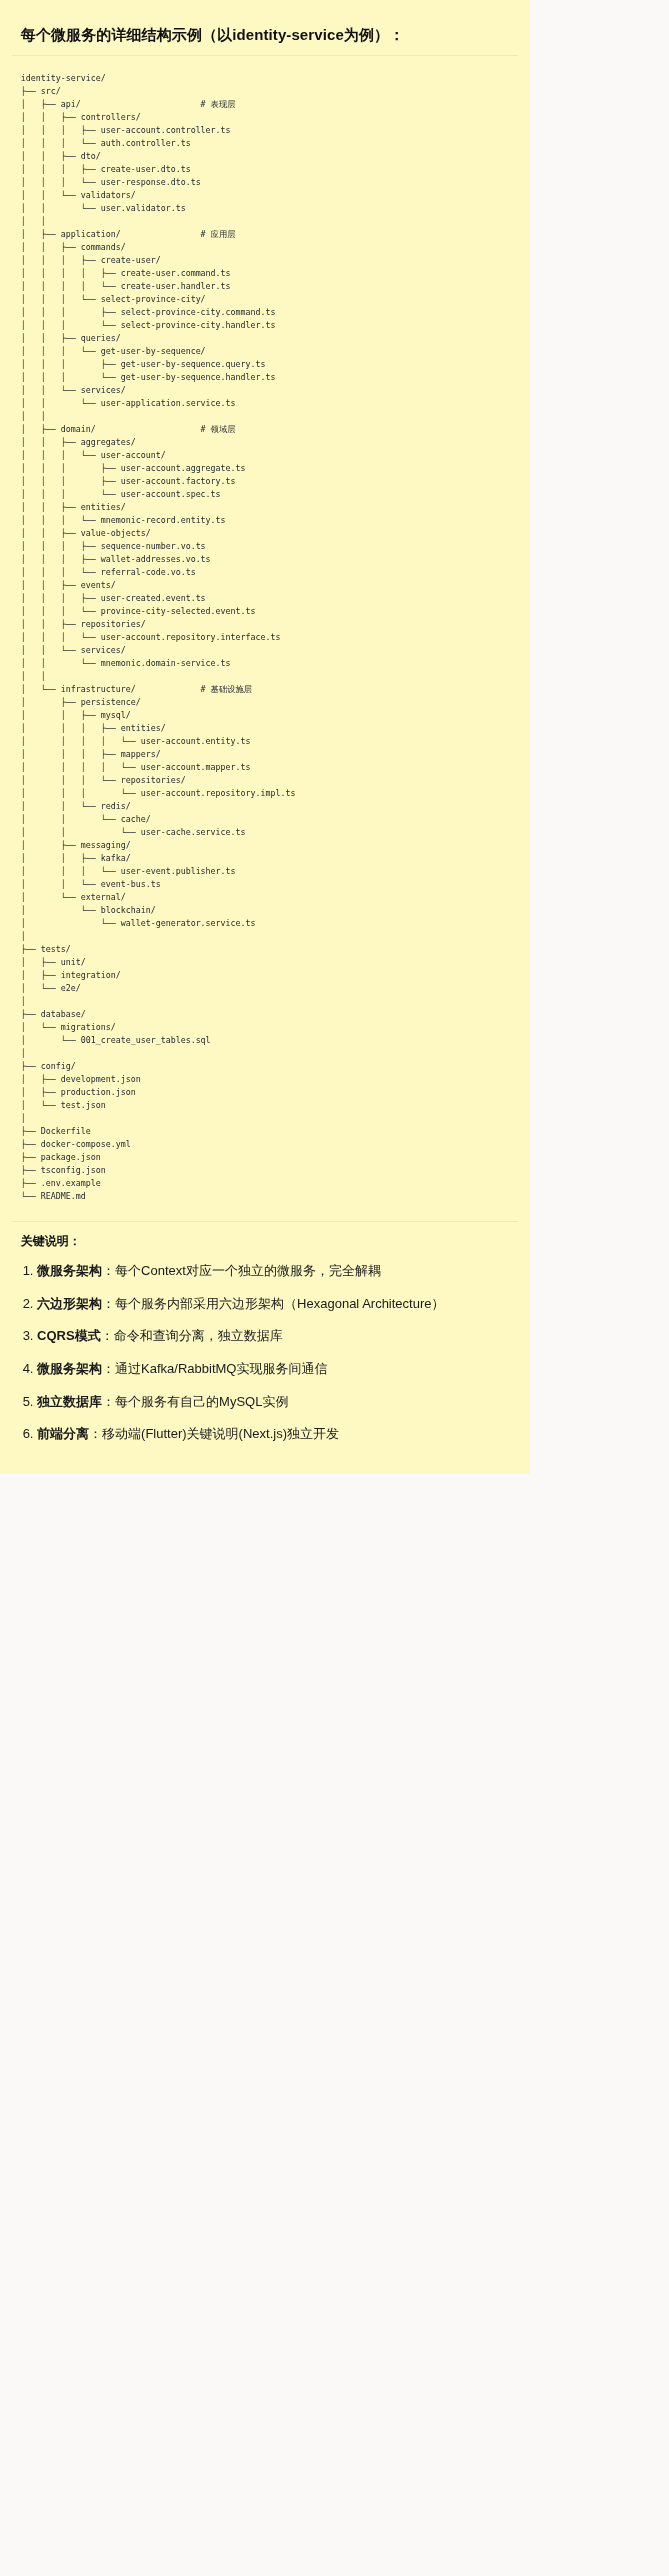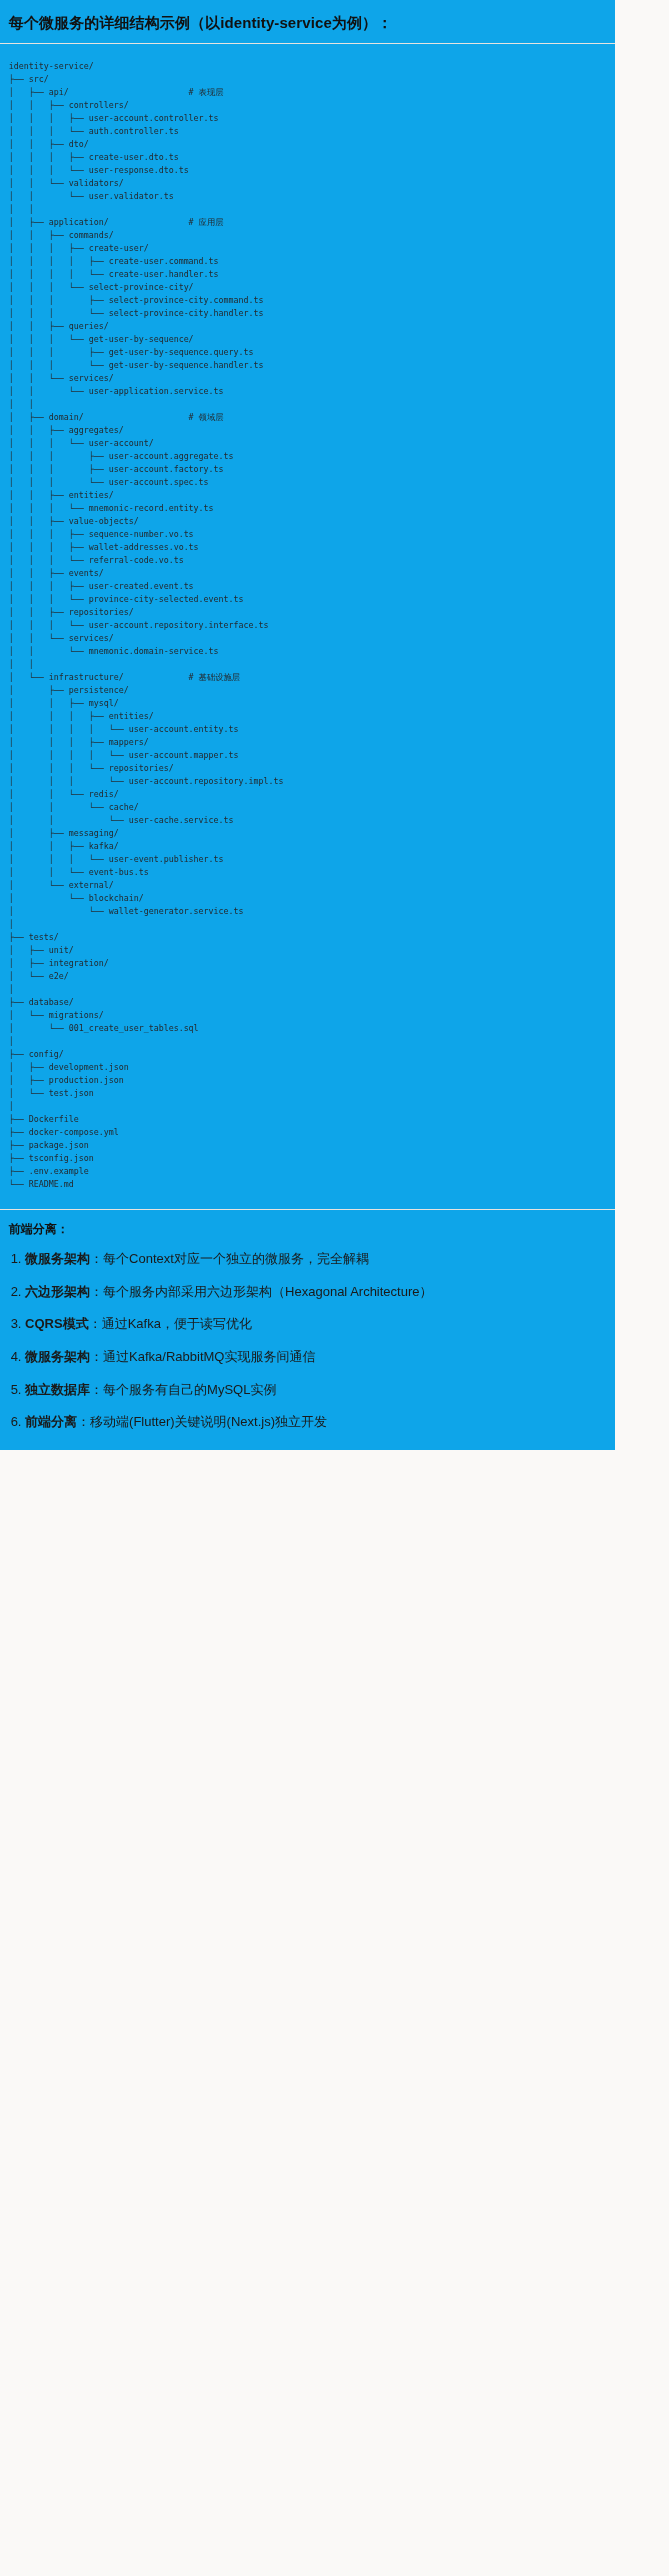--- a/index.html
+++ b/index.html
@@ -7,24 +7,24 @@
     padding: 0;
     background: #faf9f7;
   }
   body {
     width: 669px;
     font-family: "Liberation Sans", sans-serif;
     color: #1a1a1a;
     -webkit-font-smoothing: antialiased;
   }
   .page {
-    width: 615px;
+    width: 530px;
     box-sizing: border-box;
-    background: #0ea5e9;
-    padding: 0;
+    background: #fef9c3;
+    padding: 12px;
   }
 
   
   .heading-block {
     padding: 12.5px 8.8px 10px 8.8px;
     border-bottom: 0.6px solid #e6e4e0;
   }
   .heading {
     font-size: 15px;
     font-weight: bold;
@@ -185,30 +185,30 @@
 │
 ├── Dockerfile
 ├── docker-compose.yml
 ├── package.json
 ├── tsconfig.json
 ├── .env.example
 └── README.md</pre>
   </div>
 
   <div class="keys-block">
-    <h2 class="keys-title">前端分离：</h2>
+    <h2 class="keys-title">关键说明：</h2>
     <ol class="keys">
       <li>
         <span class="k-term">微服务架构</span><span class="k-sep">：</span><span class="k-desc">每个Context对应一个独立的微服务，完全解耦</span>
       </li>
       <li>
         <span class="k-term">六边形架构</span><span class="k-sep">：</span><span class="k-desc">每个服务内部采用六边形架构（Hexagonal Architecture）</span>
       </li>
       <li>
-        <span class="k-term">CQRS模式</span><span class="k-sep">：</span><span class="k-desc">通过Kafka，便于读写优化</span>
+        <span class="k-term">CQRS模式</span><span class="k-sep">：</span><span class="k-desc">命令和查询分离，独立数据库</span>
       </li>
       <li>
         <span class="k-term">微服务架构</span><span class="k-sep">：</span><span class="k-desc">通过Kafka/RabbitMQ实现服务间通信</span>
       </li>
       <li>
         <span class="k-term">独立数据库</span><span class="k-sep">：</span><span class="k-desc">每个服务有自己的MySQL实例</span>
       </li>
       <li>
         <span class="k-term">前端分离</span><span class="k-sep">：</span><span class="k-desc">移动端(Flutter)关键说明(Next.js)独立开发</span>
       </li>

